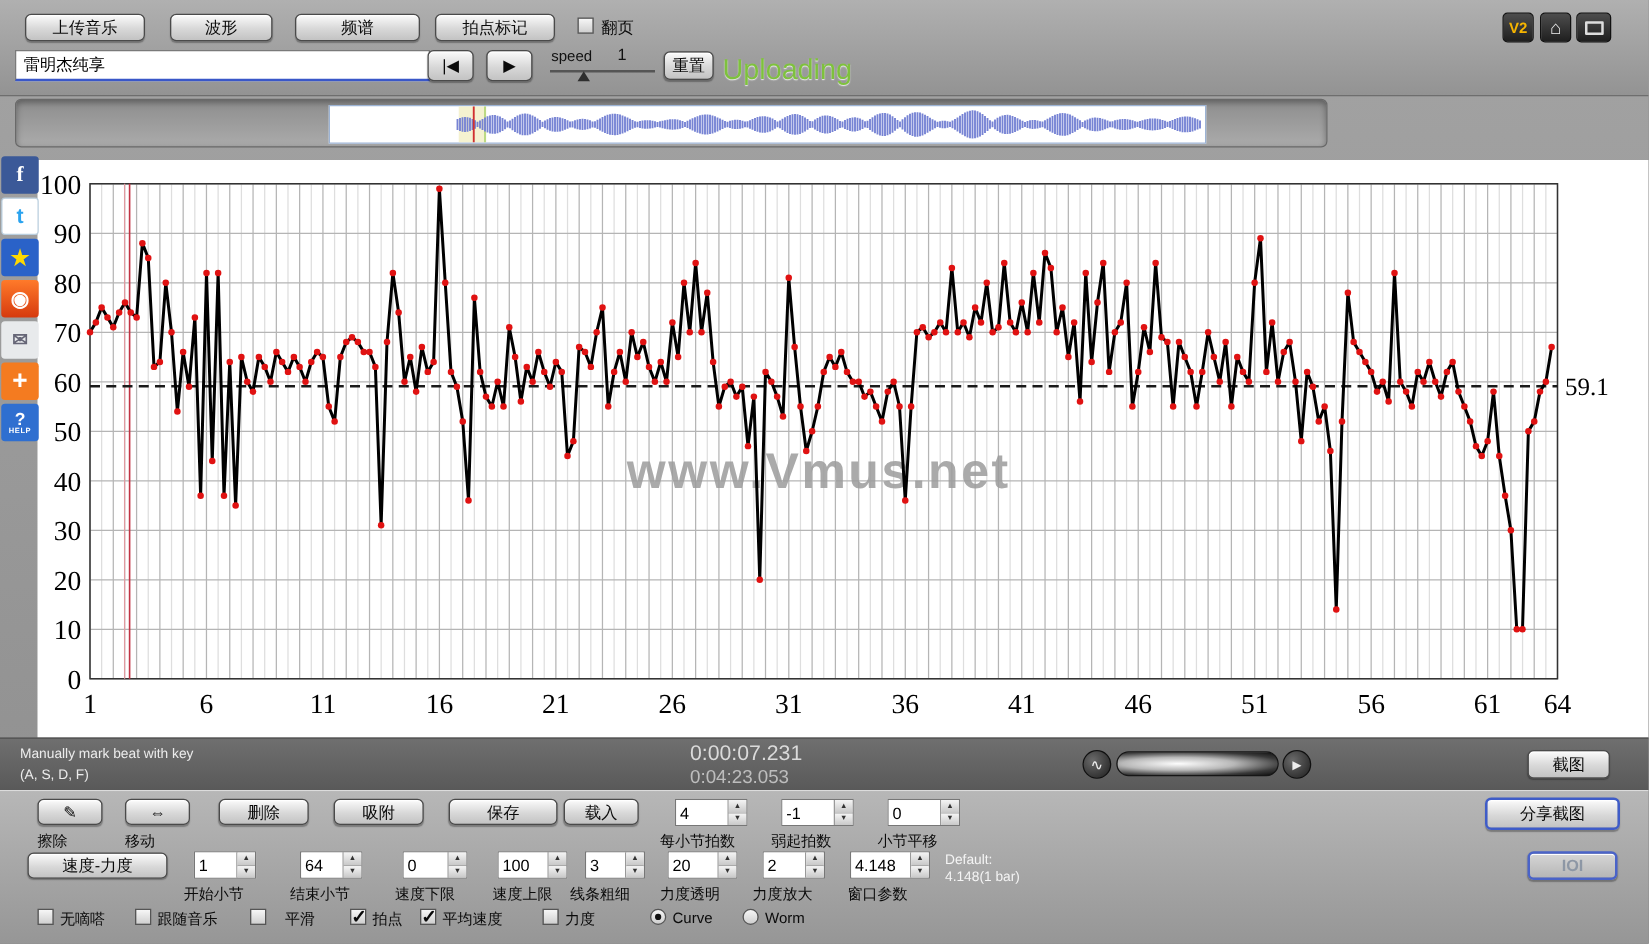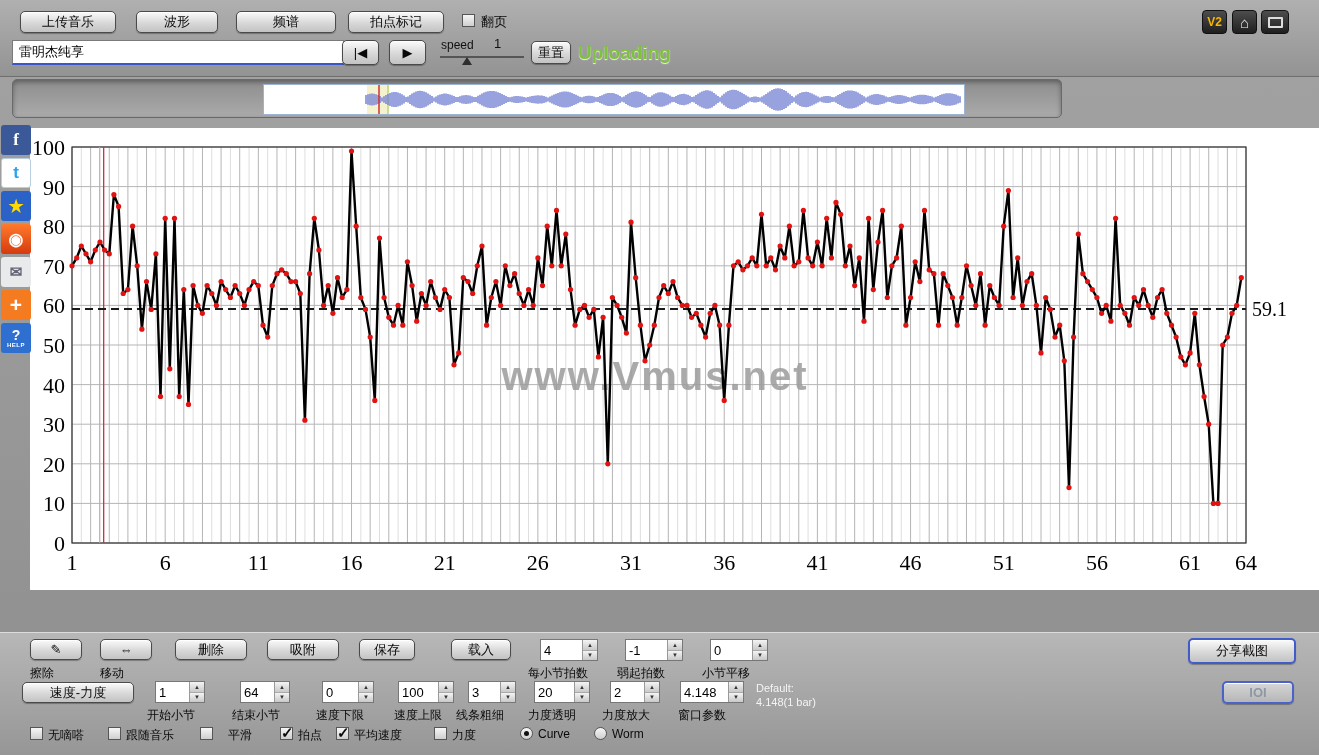--- a/index.html
+++ b/index.html
@@ -8,21 +8,21 @@
 
 
 .header{position:absolute;left:0;top:0;width:100%;height:77px;background:linear-gradient(#b0b0b0,#939393);border-bottom:1px solid #6e6e6e}
 .btn{display:inline-flex;align-items:center;justify-content:center;background:linear-gradient(#fbfbfb,#d8d8d8 55%,#c3c3c3);border:1px solid #4a4a4a;border-radius:5px;font-size:13px;color:#0a0a0a;cursor:pointer;font-family:inherit;box-shadow:0 1px 1px rgba(0,0,0,.3),inset 0 1px 0 #fff}
 .tb{position:absolute;top:11px;height:22px}
 .track-input{position:absolute;left:12px;top:40px;width:332px;height:25px;border:1px solid #7a7a7a;border-bottom:2px solid #3a57c8;background:#fff;font-size:13px;padding:0 6px;font-family:Liberation Serif, serif}
 .speed-label{position:absolute;left:441px;top:38px;font-size:12px;color:#111}
 .speed-value{position:absolute;left:494px;top:36px;font-size:13px;color:#111}
 .speed-track{position:absolute;left:440px;top:56px;width:84px;height:2px;background:#555}
 .speed-thumb{position:absolute;left:22px;top:1px;width:0;height:0;border-left:5px solid transparent;border-right:5px solid transparent;border-bottom:8px solid #2e2e2e}
-.uploading{position:absolute;left:578px;top:42px;font-size:19px;font-weight:bold;color:#7ec13d;text-shadow:0 1px 1px #f3f3f3}
+.uploading{position:absolute;left:578px;top:42px;font-size:23px;font-weight:normal;color:#7ec13d;text-shadow:0 1px 1px #f3f3f3}
 .badge{position:absolute;top:10px;width:25px;height:24px;border-radius:4px;display:flex;align-items:center;justify-content:center}
 .v2{left:1202px;background:linear-gradient(#4d4d4d,#1f1f1f);color:#f7b500;font-weight:bold;font-size:12px;border:1px solid #111}
 .dark{background:linear-gradient(#4d4d4d,#1f1f1f);color:#eee;border:1px solid #111;font-size:15px}
 .mon{width:15px;height:11px;border:2px solid #ddd;border-radius:1px;display:inline-block}
 .cb{display:inline-block;width:13px;height:13px;border:1px solid #555;background:linear-gradient(#f6f6f6,#cfcfcf);position:relative;cursor:pointer}
 .cb.on::after{content:"✓";position:absolute;left:0;top:-4px;font-size:15px;font-weight:bold;color:#0a0a0a}
 .radio{display:inline-block;width:13px;height:13px;border:1px solid #555;border-radius:50%;background:linear-gradient(#f6f6f6,#cfcfcf);position:relative;cursor:pointer}
 .radio.on::after{content:"";position:absolute;left:3px;top:3px;width:5px;height:5px;border-radius:50%;background:#111}
 .lbl{font-size:13px;color:#0a0a0a}
 
@@ -846,35 +846,53 @@
         <circle cx="1183.4" cy="375.4" r="2.6" fill="#e01212"></circle>
         <circle cx="1188.0" cy="375.4" r="2.6" fill="#e01212"></circle>
         <circle cx="1192.7" cy="217.0" r="2.6" fill="#e01212"></circle>
         <circle cx="1197.4" cy="209.1" r="2.6" fill="#e01212"></circle>
         <circle cx="1202.0" cy="185.3" r="2.6" fill="#e01212"></circle>
         <circle cx="1206.7" cy="177.4" r="2.6" fill="#e01212"></circle>
         <circle cx="1211.3" cy="149.7" r="2.6" fill="#e01212"></circle>
       </svg>
   </div>
 
+  <div class="statusbar">
+    <div class="hint">
+      <div>Manually mark beat with key</div>
+      <div>(A, S, D, F)</div>
+    </div>
+    <div class="times">
+      <div class="t1">0:00:07.231</div>
+      <div class="t2">0:04:23.053</div>
+    </div>
+    <div class="volbtn" style="left:866px">
+        <span>∿</span>
+      </div>
+    <div class="volslider"></div>
+    <div class="volbtn" style="left:1026px">
+        <span>►</span>
+      </div>
+    <button class="btn" style="position:absolute;left:1222px;top:9px;width:66px;height:23px">截图</button>
+  </div>
 
   <div class="controls">
 
     <button class="btn cbtn" style="left:30px;top:6px;width:52px">
         <span>✎</span>
       </button>
     <div class="spinlbl" style="left:30px;top:32px;width:52px">擦除</div>
     <button class="btn cbtn" style="left:100px;top:6px;width:52px">
         <span>⇔</span>
       </button>
     <div class="spinlbl" style="left:100px;top:32px;width:52px">移动</div>
 
     <button class="btn cbtn" style="left:175px;top:6px;width:72px">删除</button>
     <button class="btn cbtn" style="left:267px;top:6px;width:72px">吸附</button>
-    <button class="btn cbtn" style="left:359px;top:6px;width:56px">保存</button>
+    <button class="btn cbtn" style="left:359px;top:6px;width:87px">保存</button>
     <button class="btn cbtn" style="left:451px;top:6px;width:60px">载入</button>
 
     <div class="spin" style="left:540px;top:6px;width:58px">
       <input value="4" style="">
       <div class="arrows">
           <div class="ar">▲</div>
           <div class="ar">▼</div>
         </div>
     </div>
     <div class="spinlbl" style="left:528px;top:32px;width:82px">每小节拍数</div>

